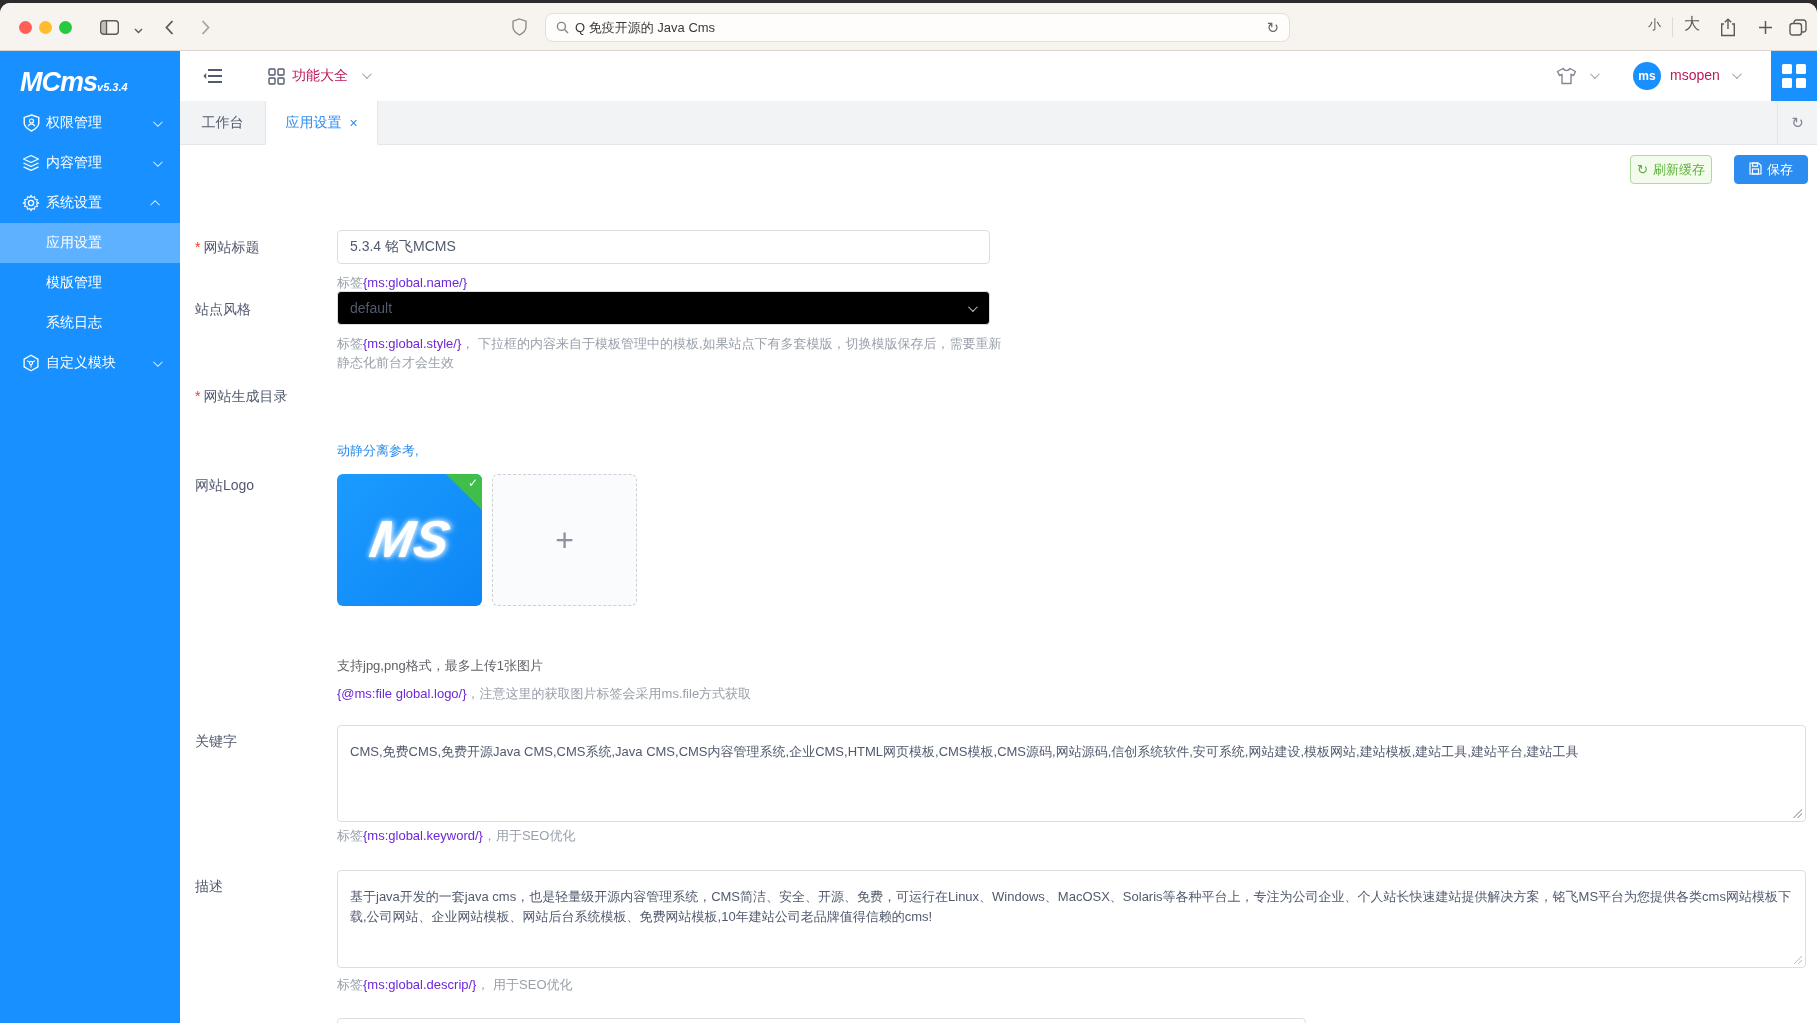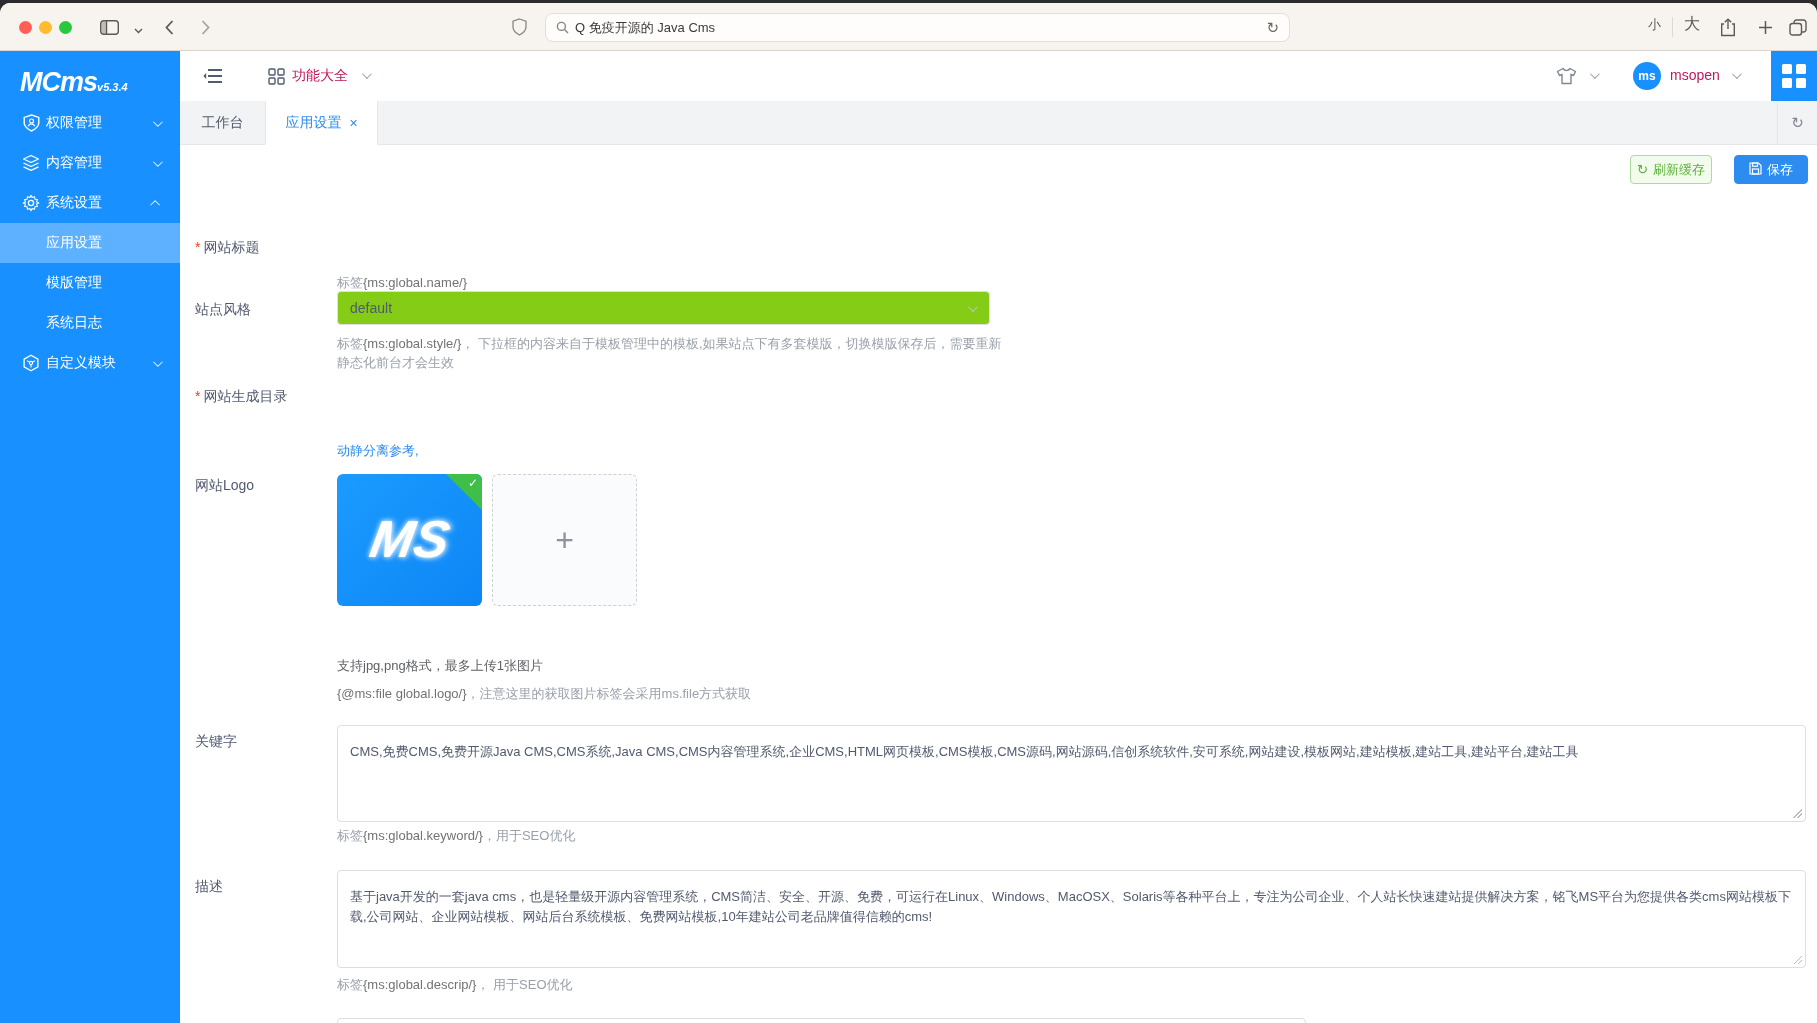--- a/index.html
+++ b/index.html
@@ -74,24 +74,24 @@
          display:flex; align-items:center; justify-content:center; gap:5px; cursor:pointer; }
   .btn.green { right:105px; width:82px; background:#f2fbec; border:1px solid #aedc96; color:#5cb337; }
   .btn.blue  { right:9px;  width:74px; background:#2d8cf0; border:1px solid #2d8cf0; color:#fff; }
 
   .flabel { position:absolute; left:15px; width:130px; text-align:left; font-size:14px; color:#515a6e; }
   .req::before { content:"*"; color:#ed4014; margin-right:3px; }
   .finput { position:absolute; left:157px; width:653px; height:34px; border:1px solid #dcdee2; border-radius:4px;
             font-size:14px; color:#515a6e; padding:0 12px; background:#fff; outline:none;
             font-family:"Liberation Sans","DejaVu Sans",sans-serif; }
   .fselect { position:absolute; left:157px; width:653px; height:34px; border:1px solid #dcdee2; border-radius:4px;
-             font-size:14px; color:#515a6e; padding:0 12px; background:#84cc16; display:flex; align-items:center; cursor:pointer; }
+             font-size:14px; color:#515a6e; padding:0 12px; background:#000000; display:flex; align-items:center; cursor:pointer; }
   .fselect .cv { position:absolute; right:14px; border-color:#c0c4cc; }
   .helper { position:absolute; left:157px; font-size:13px; color:#9aa0ab; line-height:19px; }
-  .tagblue { color:#737373; }
+  .tagblue { color:#6d28d9; }
   .ftext { position:absolute; left:157px; width:1469px; border:1px solid #dcdee2; border-radius:4px;
            font-size:13px; color:#515a6e; padding:16px 12px; line-height:20px; resize:none; outline:none;
            font-family:"Liberation Sans","DejaVu Sans",sans-serif; background:#fff; }
   .grip { position:absolute; width:10px; height:10px; pointer-events:none;
           background:linear-gradient(135deg,transparent 0 55%,#b8bcc2 55% 62%,transparent 62% 75%,#b8bcc2 75% 82%,transparent 82%); }
 
   .logobox { position:absolute; left:157px; top:329px; width:145px; height:132px; border-radius:6px;
              background:linear-gradient(135deg,#1b9bff,#0d86f5); overflow:hidden; cursor:pointer; }
   .logobox .ms { position:absolute; left:50%; top:50%; transform:translate(-50%,-52%) skewX(-10deg);
                  color:#fff; font-size:52px; font-weight:bold; font-style:italic;
@@ -308,20 +308,21 @@
           <svg width="13" height="13" viewBox="0 0 13 13">
               <path d="M1 1 H9.5 L12 3.5 V12 H1 Z" fill="none" stroke="#fff" stroke-width="1.2"></path>
               <rect x="3.5" y="7" width="6" height="5" fill="none" stroke="#fff" stroke-width="1.2"></rect>
               <rect x="3.5" y="1" width="5" height="3.2" fill="none" stroke="#fff" stroke-width="1.2"></rect>
             </svg>
         </span>
         <span>保存</span>
       </div>
 
       <div class="flabel req" style="top:94px">网站标题</div>
+      <input class="finput" style="top: 85px;" value="5.3.4 铭飞MCMS">
       <div class="helper" style="top:128px">
         <span>标签</span><span class="tagblue">{ms:global.name/}</span>
       </div>
 
       <div class="flabel" style="top:156px">站点风格</div>
       <div class="fselect" style="top:146px">
         <span>default</span>
         <span class="cv"></span>
       </div>
       <div class="helper" style="top:189px;width:672px">

